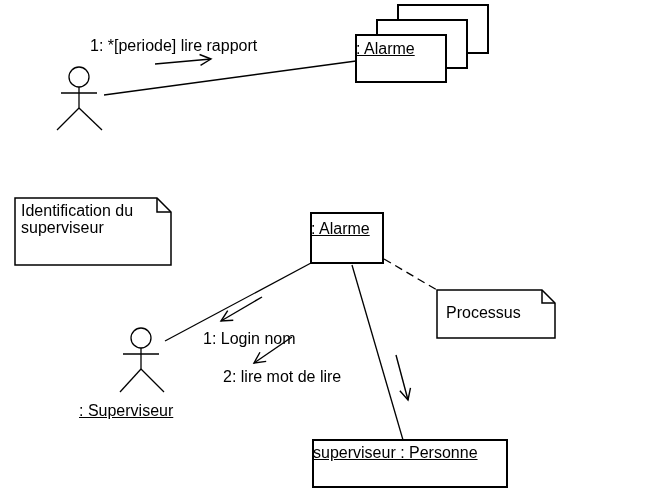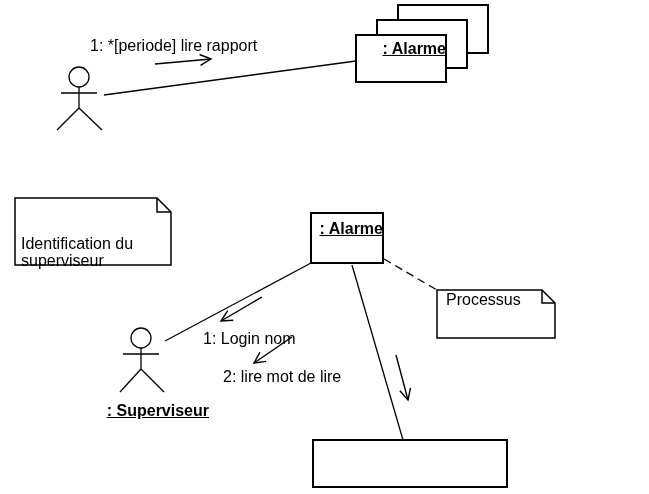--- a/index.html
+++ b/index.html
@@ -16,21 +16,21 @@
   #shapes { position: absolute; left: 0; top: 0; }
   .lbl {
     position: absolute;
     font-size: 16px;
     line-height: 17px;
     white-space: nowrap;
     color: #000000;
   }
   .lbl.wrap { white-space: normal; }
   .underline { text-decoration: underline; }
-  .center { text-align: right; font-weight: bold; }
+  .center { text-align: left; }
 </style>
 </head>
 <body>
 
 <div id="canvas">
 
   <svg id="shapes" width="649" height="494" viewBox="0 0 649 494">
     <defs>
       <marker id="arrowOpen" viewBox="-13 -8 15 16" refX="0" refY="0" markerWidth="15" markerHeight="16" orient="auto" markerUnits="userSpaceOnUse">
         <path d="M -11,-5.5 L 0,0 L -11,5.5" fill="none" stroke="#000000" stroke-width="1.4"></path>
@@ -82,27 +82,28 @@
       <polygon points="437,290 542,290 555,303 555,338 437,338"></polygon>
       <polyline points="542,290 542,303 555,303" fill="none"></polyline>
     </g>
   </svg>
 
   <div class="lbl" style="left:90px; top:37px;">1: *[periode] lire rapport</div>
 
 
   <div class="lbl underline center" style="left:356px; top:40px; width:90px;">: Alarme</div>
 
-  <div class="lbl wrap" style="left:21px; top:202px; width:142px;margin-top:33px;">Identification du superviseur</div>
+  <div class="lbl wrap" style="left:21px; top:202px; width:142px;">Identification du superviseur</div>
 
   <div class="lbl underline center" style="left:311px; top:220px; width:72px;">: Alarme</div>
 
-  <div class="lbl" style="left:446px; top:291px;">Processus</div>
+  <div class="lbl" style="left:446px; top:304px;">Processus</div>
 
   <div class="lbl" style="left:203px; top:330px;">1: Login nom</div>
 
   <div class="lbl" style="left:223px; top:368px;">2: lire mot de lire</div>
 
 
   <div class="lbl underline center" style="left:79px; top:402px; width:130px;">: Superviseur</div>
 
+  <div class="lbl underline center" style="left:313px; top:444px; width:194px;">superviseur : Personne</div>
 
 </div>
 
 </body></html>

